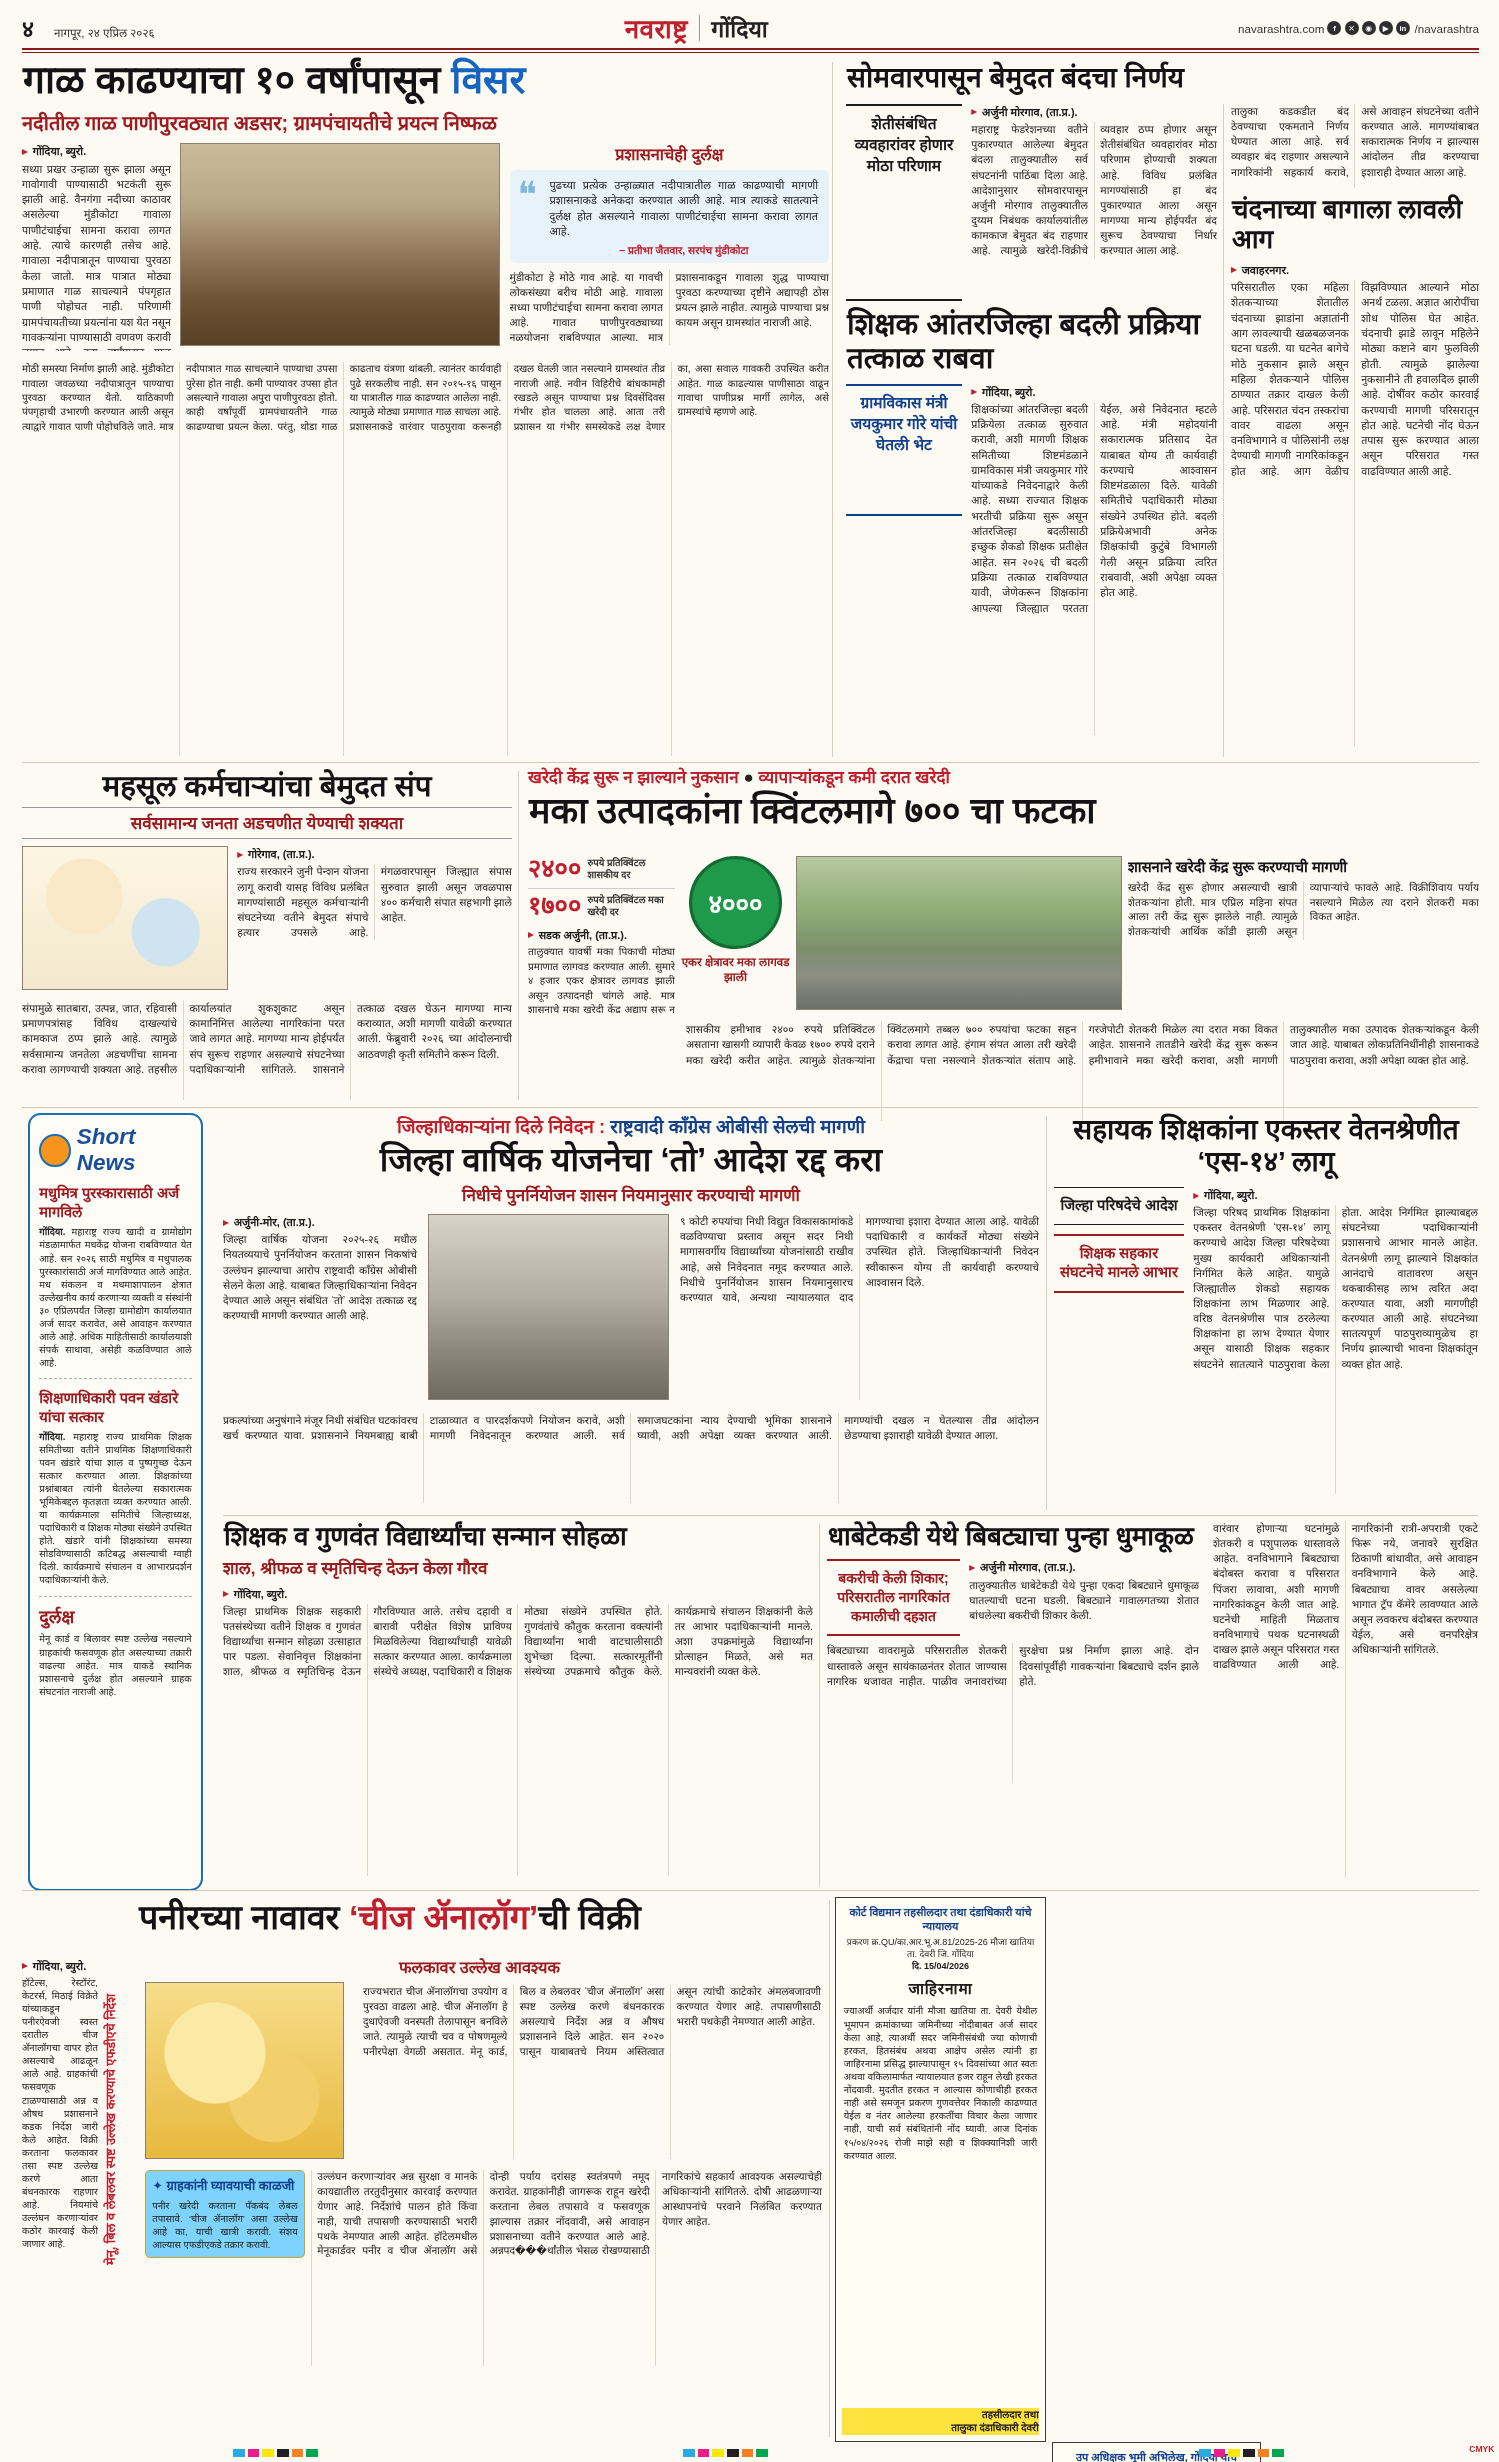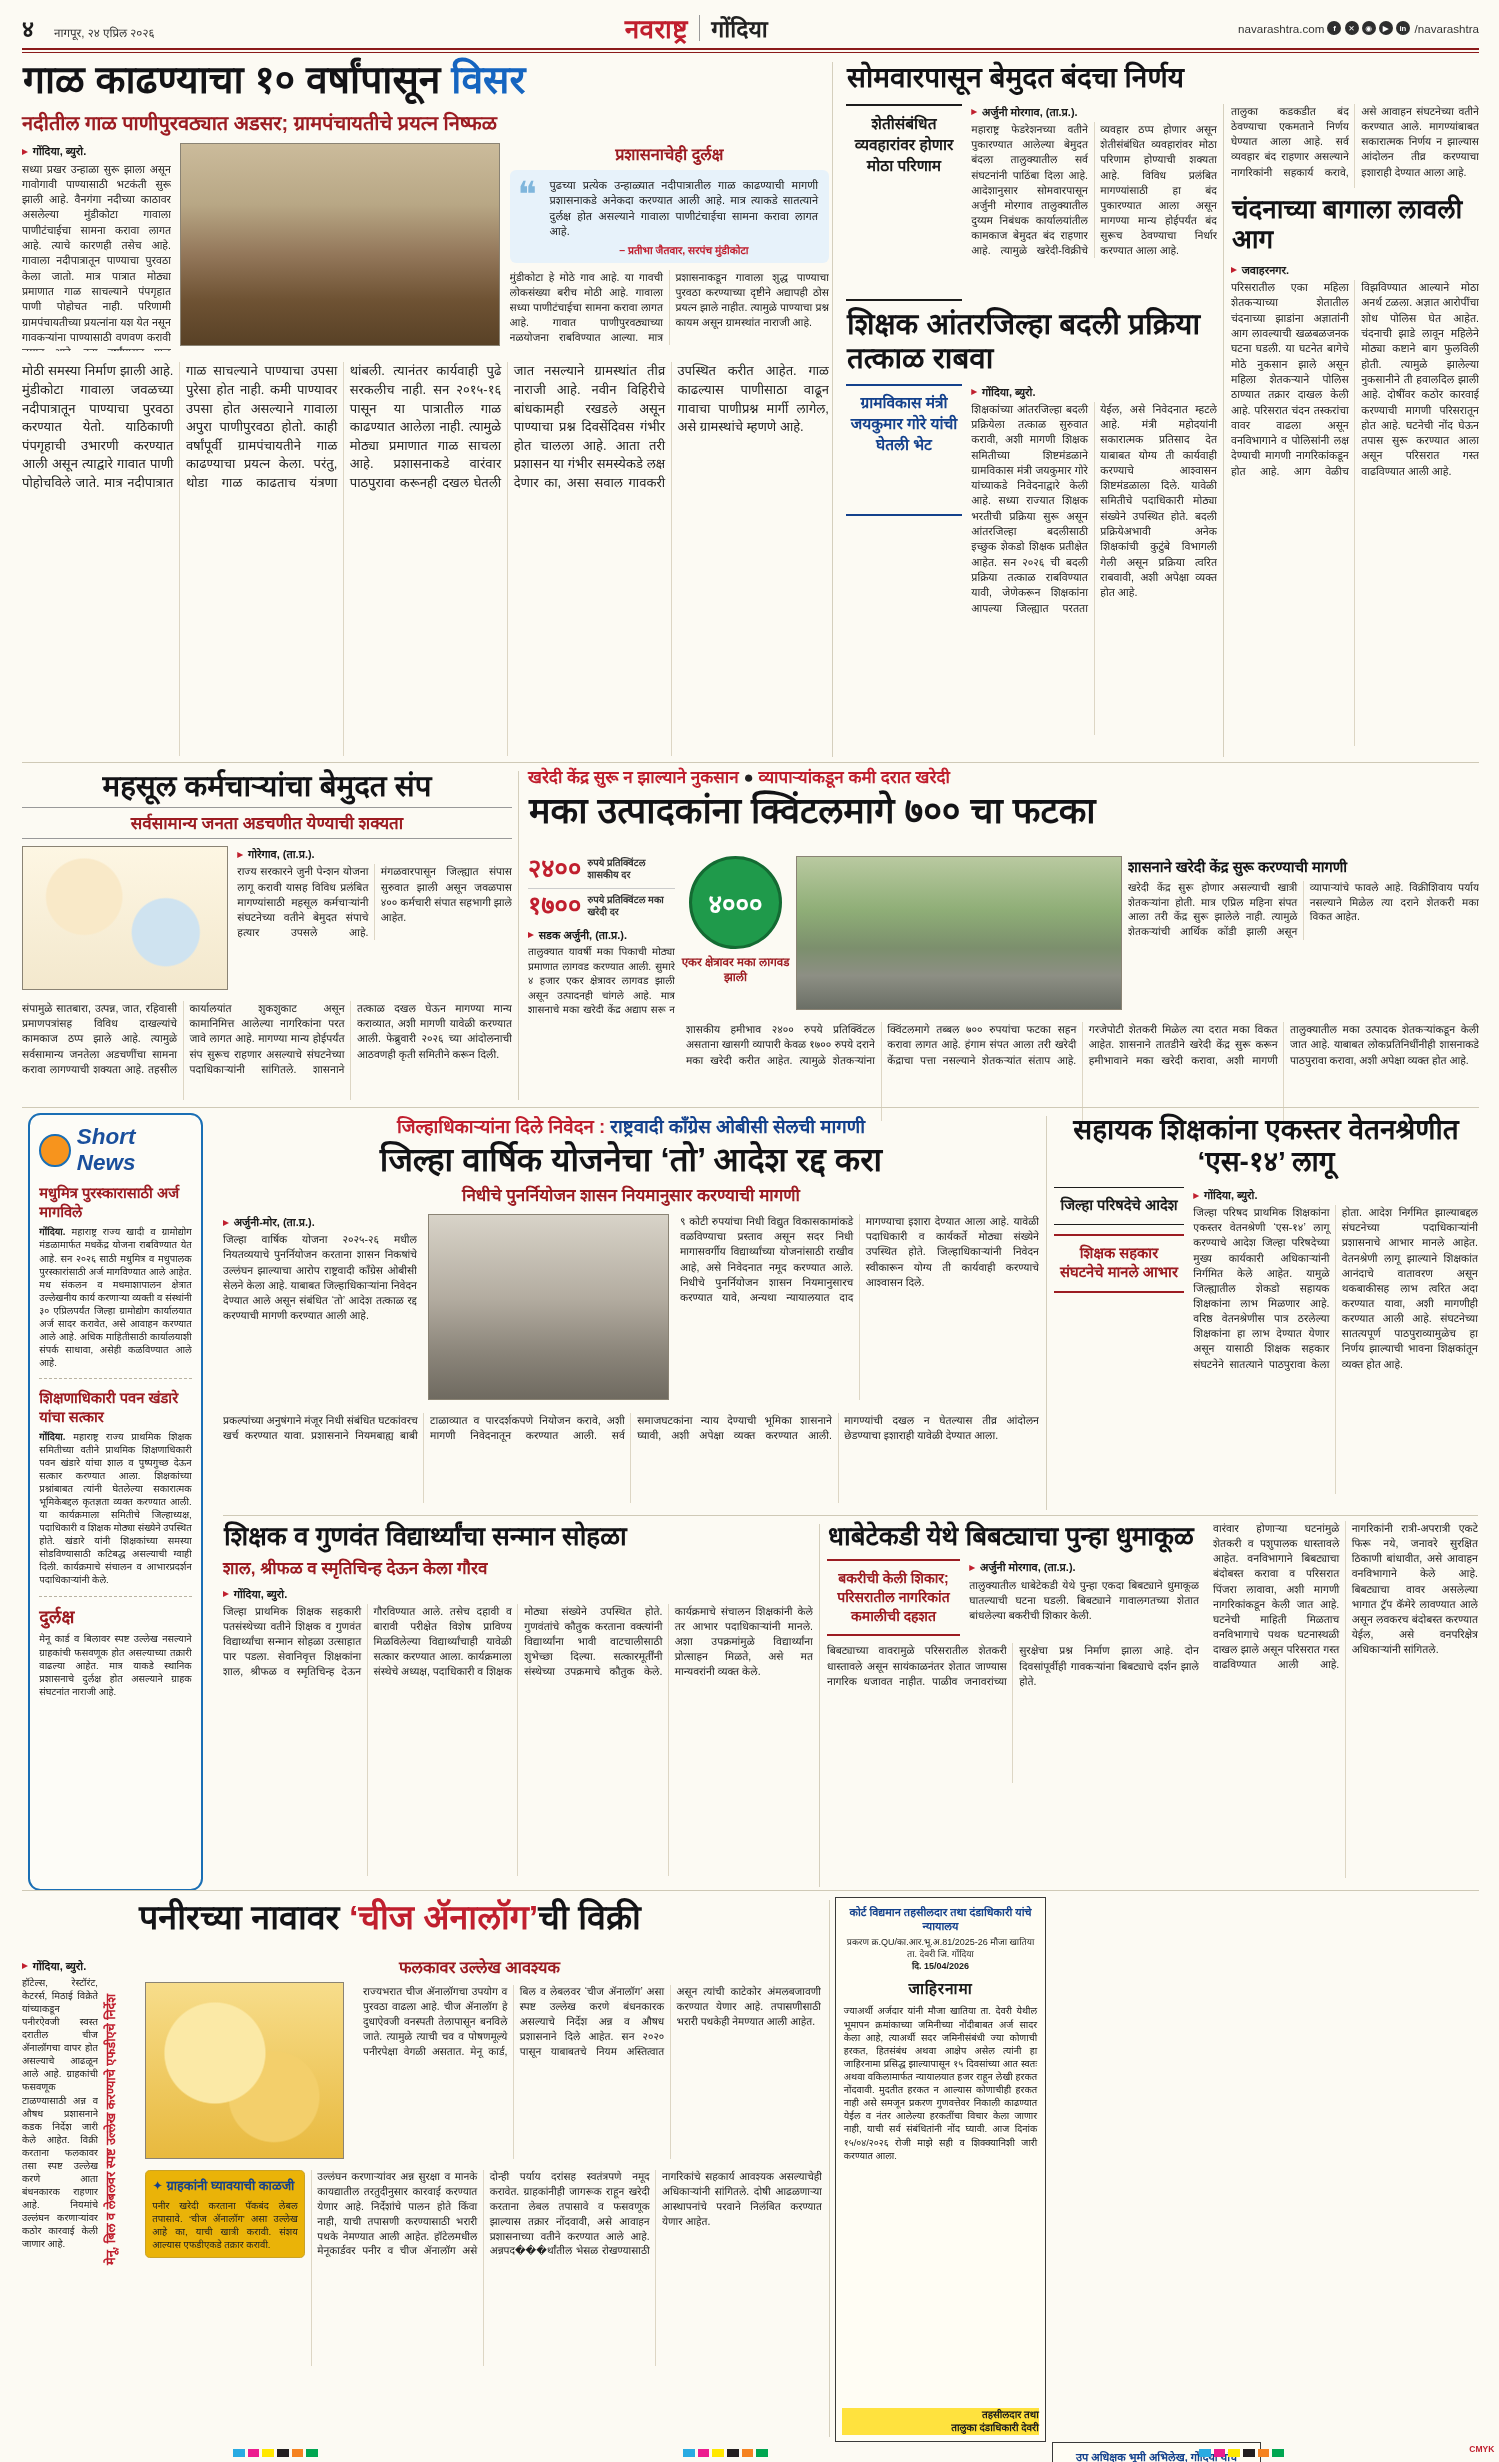--- a/index.html
+++ b/index.html
@@ -4,21 +4,21 @@
 <style>
   html,body{margin:0;padding:0;background:#e8e6de}
   .page{position:relative;width:1499px;height:2462px;background:#fcfaf3;margin:0 auto;
         font-family:"Liberation Sans","DejaVu Sans",sans-serif;color:#1b1b1b;overflow:hidden}
   .abs{position:absolute}
   .b{font-weight:700}
   .hl{font-weight:700;line-height:1.14;color:#131316;margin:1px}
   .accent-blue{color:#1565c0}
   .red{color:#c01f2e}
   .blue{color:#14418c}
-  .body{font-size:13px;line-height:1.43;text-align:justify;color:#222}
+  .body{font-size:10px;line-height:1.43;text-align:justify;color:#222}
   .small{font-size:9.6px;line-height:1.36;text-align:justify;color:#222}
   .cols{column-gap:12.4px;column-rule:0.8px solid #ddd6c4}
   .c2{column-count:2}.c3{column-count:3}.c4{column-count:4}.c5{column-count:5}
   .clip{overflow:hidden}
   .byl{font-weight:700;font-size:11px;margin:0 0 3.1px}
   .arrow{color:#c01f2e;font-size:7.8px;margin-right:4.7px;vertical-align:1.6px}
   .photo{border:0.8px solid #8a8374;box-sizing:border-box}
   .vline{width:0.8px;background:#d5cfbd}
   .hline{height:0.8px;background:#cfc9b6}
   .sidebox{border-top:2.3px solid #1c1c1c;border-bottom:2.3px solid #1c1c1c;padding:7.8px 3.1px;
@@ -46,21 +46,21 @@
   .ncen{text-align:center;font-size:9px;line-height:1.35}
   .jah{text-align:center;font-size:15.5px;font-weight:700;margin:5.4px 0;letter-spacing:0.8px}
   .yellow{background:#ffe23e}
   .nfoot{position:absolute;left:6.2px;right:6.2px;bottom:6.2px;text-align:right;font-weight:700;font-size:10px;line-height:1.35}
   .vert{writing-mode:vertical-rl;transform:rotate(180deg);color:#c01f2e;font-weight:700;
         font-size:12.8px;line-height:1.25;text-align:center}
   .crosshead{color:#9c1c22;font-weight:700;font-size:16.3px;text-align:center;margin:0 0 4.7px}
   .sicon{display:inline-flex;width:14px;height:14px;border-radius:50%;background:#2e2e2e;color:#fff;
          font-size:7.8px;align-items:center;justify-content:center;margin-left:3.1px;font-weight:700}
   .dot{display:inline-block;width:11.6px;height:8.5px;margin-right:3.1px}
-  .carebox{border:1.6px solid #c9a227;background:#eab308;border-radius:4.7px;padding:6.2px;margin:0 0 6.2px;break-inside:avoid}
+  .carebox{border:1.6px solid #c9a227;background:#7dd3fc;border-radius:4.7px;padding:6.2px;margin:0 0 6.2px;break-inside:avoid}
   .care-title{color:#14418c;font-weight:700;font-size:12.8px;margin-bottom:3.1px}
 </style>
 </head>
 <body>
 
 <div class="page">
 
   <div class="abs" style="left:22px;top:11px;width:1457px;height:34px;display:flex;align-items:center;justify-content:space-between">
     <div style="display:flex;align-items:baseline;gap:20px">
       <span class="b" style="font-size:23px">४</span>

